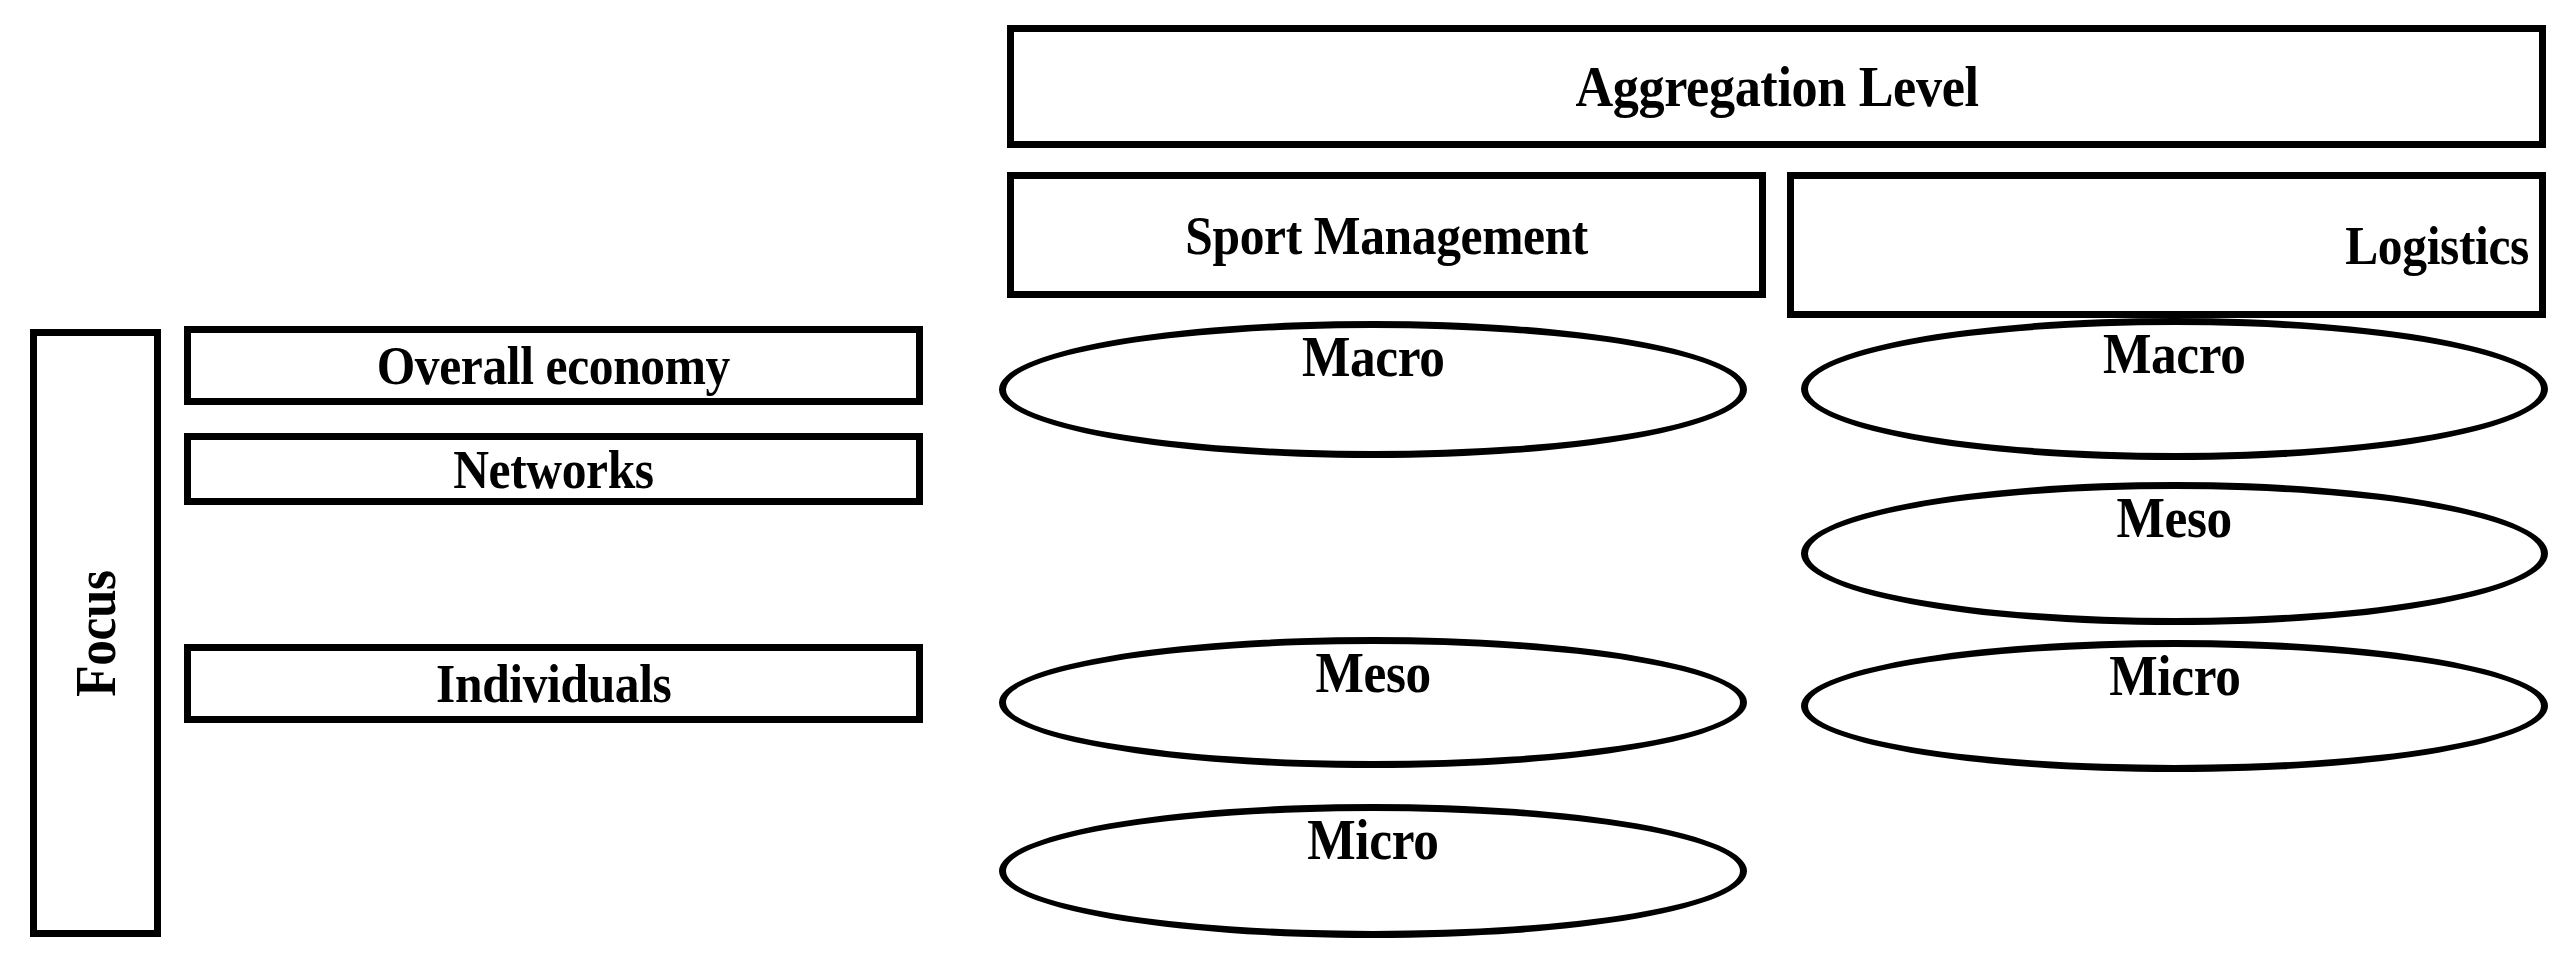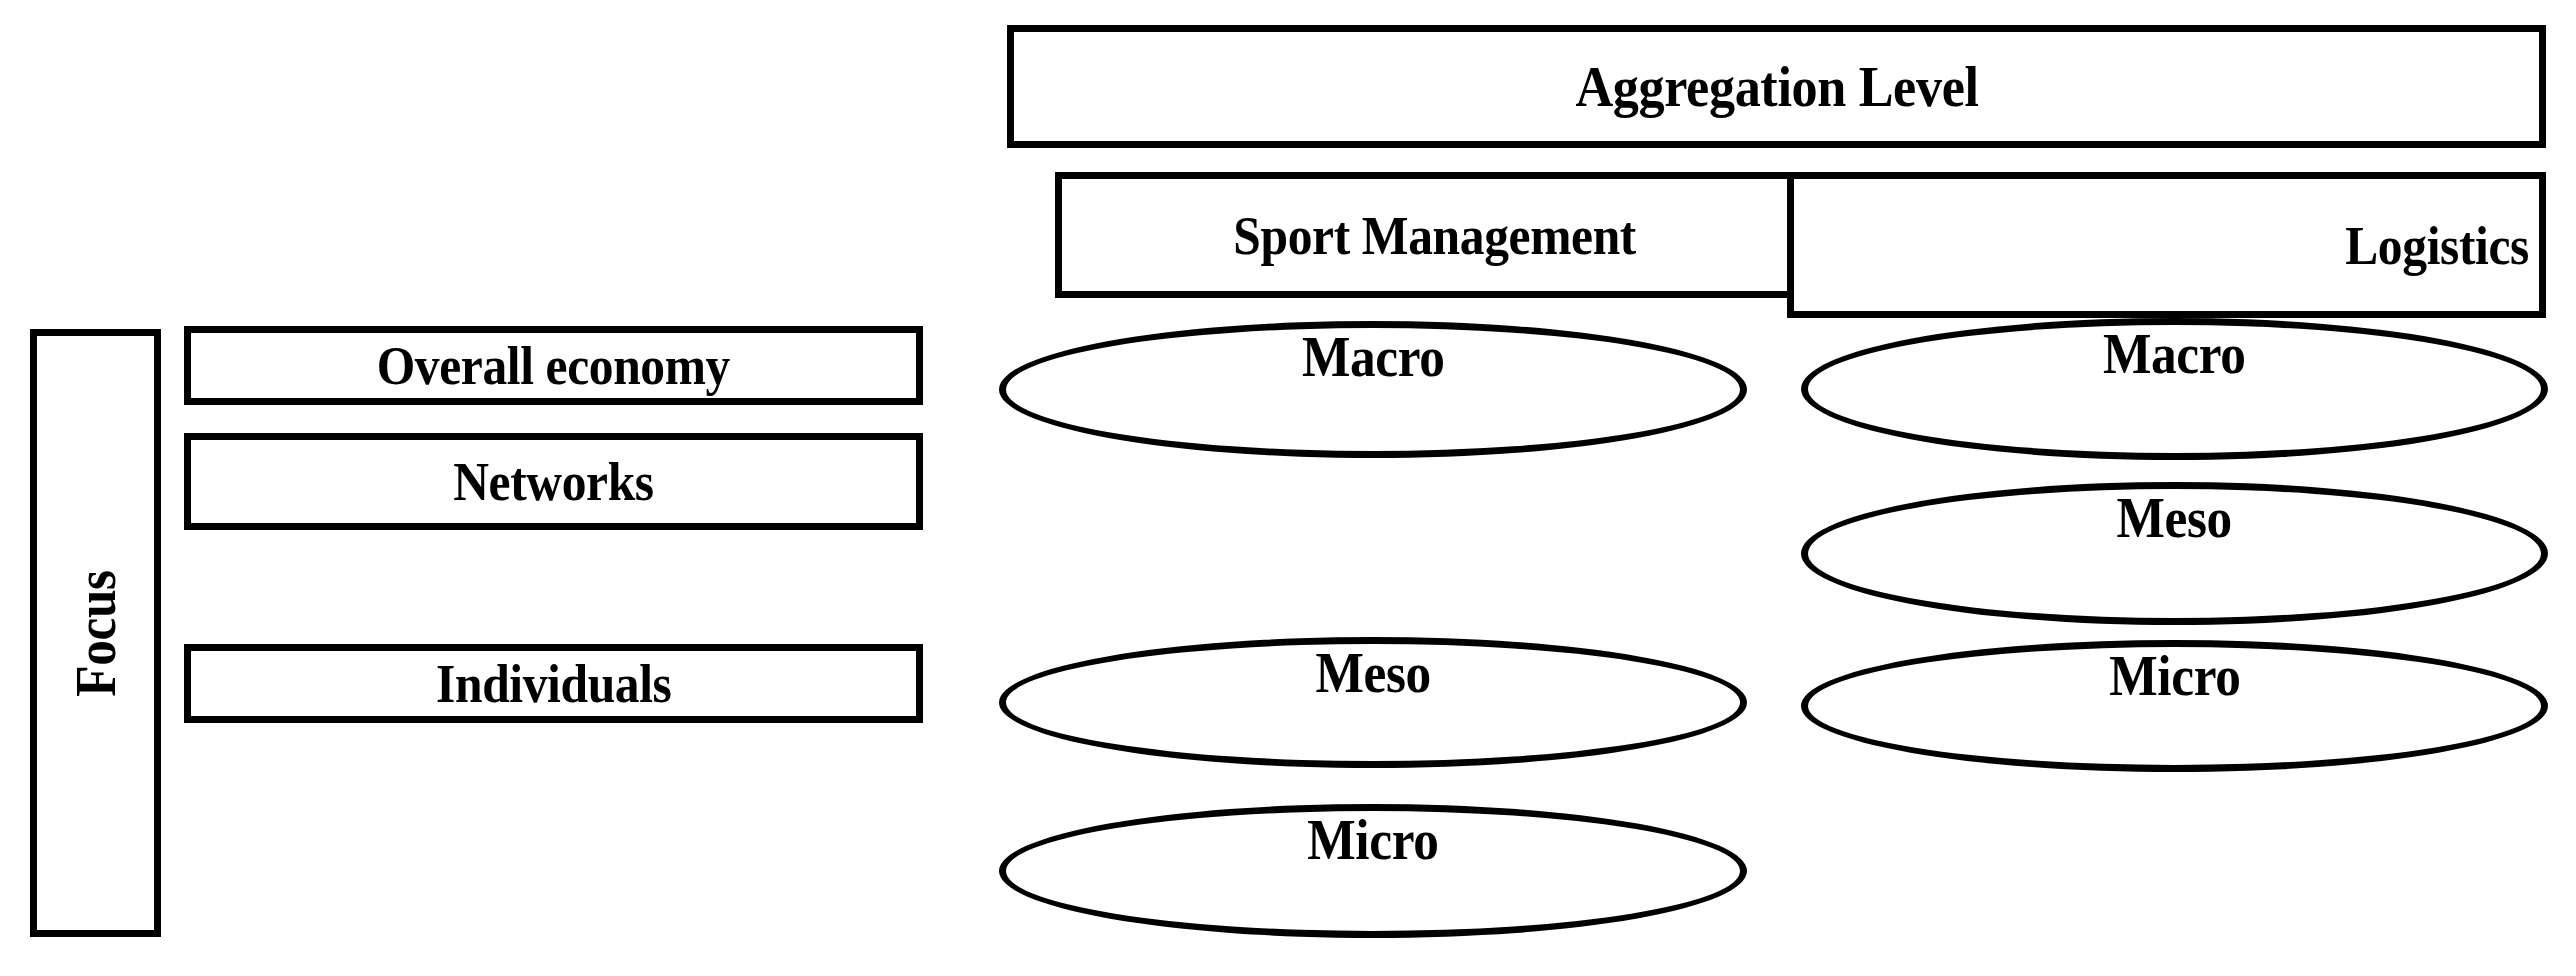--- a/index.html
+++ b/index.html
@@ -23,39 +23,39 @@
     white-space:nowrap;
     line-height:1;
     transform:scaleX(0.90);
     letter-spacing:-0.4px;
   }
 
   
   #hdr-agg{left:1007px;top:25px;width:1539px;height:123px;}
   #hdr-agg .txt{font-size:58px;}
 
-  #hdr-sm{left:1007px;top:172px;width:759px;height:126px;margin-left:48px;}
+  #hdr-sm{left:1007px;top:172px;width:759px;height:126px;}
   #hdr-sm .txt{font-size:55px;}
 
   #hdr-log{left:1787px;top:172px;width:759px;height:146px;justify-content:flex-end;}
   #hdr-log .txt{font-size:55px;}
 
   
   #focus-box{left:30px;top:329px;width:131px;height:608px;}
   #focus-box .txt{
     font-size:57px;
     transform:rotate(-90deg) scaleX(0.90);
     transform-origin:center center;
   }
 
   
   .rowbox{left:184px;width:739px;}
   .rowbox .txt{font-size:55px;}
   #row-0{top:326px;height:79px;}
-  #row-1{top:433px;height:97px;}
+  #row-1{top:433px;height:72px;}
   #row-2{top:539px;height:79px;}
   #row-3{top:644px;height:79px;text-align:center;}
 
   
   .ellipse{
     position:absolute;
     box-sizing:border-box;
     background:#ffffff;
     border:7px solid #000000;
     border-radius:50%;

